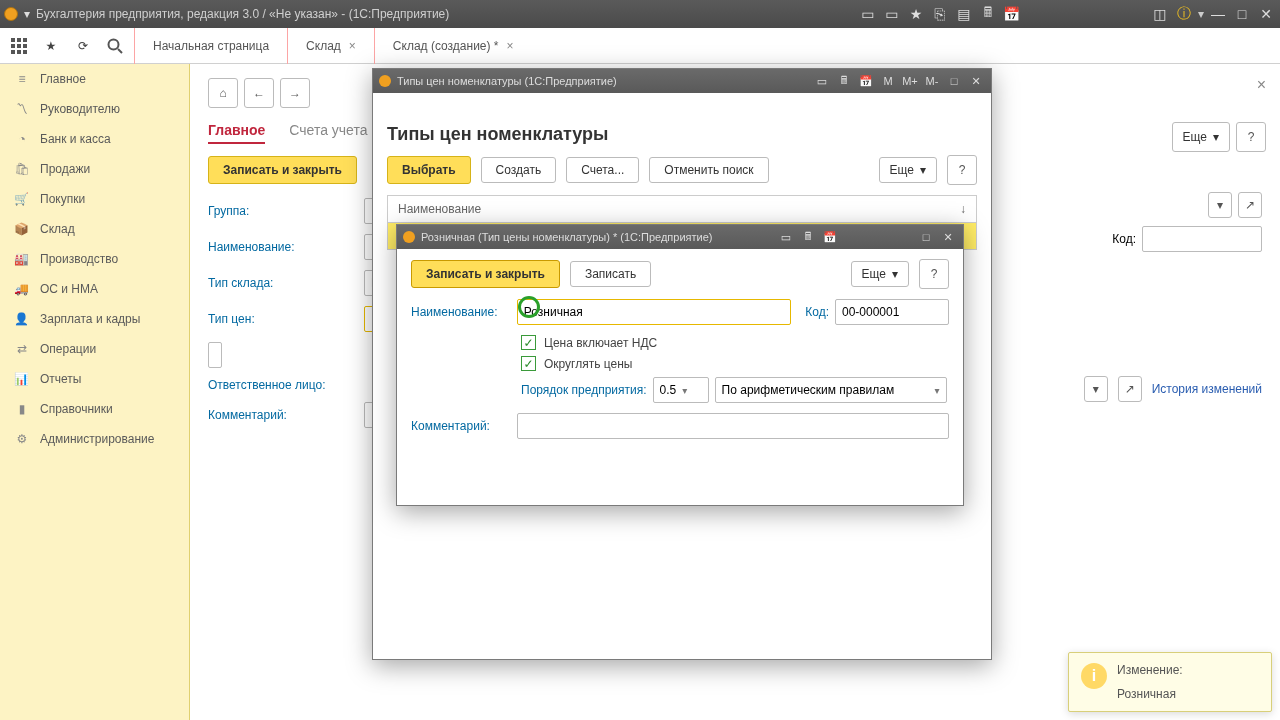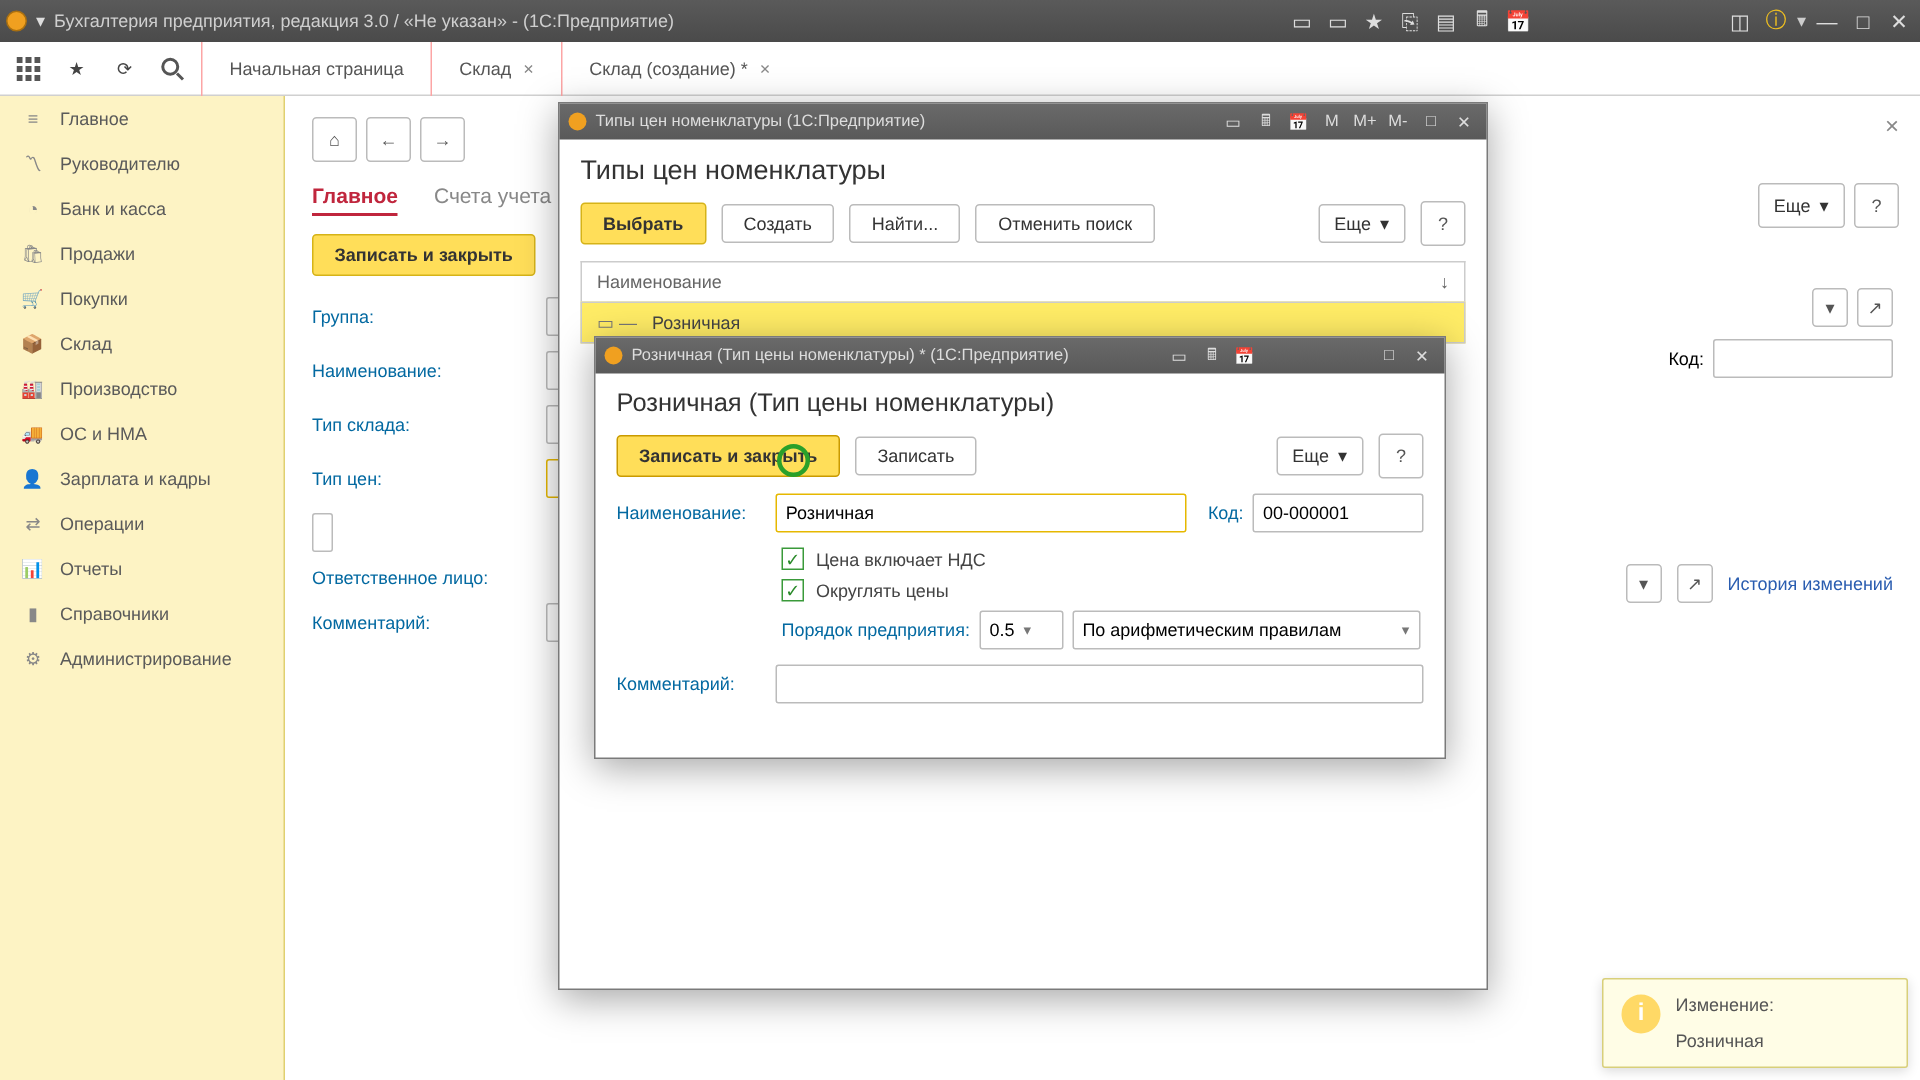--- a/index.html
+++ b/index.html
@@ -53,21 +53,21 @@
 
 .popup { position:absolute; background:#fff; border:1px solid #7a7a7a; box-shadow:0 6px 24px rgba(0,0,0,.35); }
 #popup1 { left:372px; top:68px; width:620px; height:592px; }
 .popup-titlebar { height:24px; background:linear-gradient(#6a6a6a,#595959); display:flex; align-items:center; color:#ddd; padding:0 6px; gap:6px; }
 .popup-titlebar .p-icon { width:12px; height:12px; background:#f0a020; border-radius:50%; }
 .popup-titlebar .p-title { font-size:11px; }
 .popup-titlebar .p-right { margin-left:auto; display:flex; gap:4px; }
 .p-btn { width:18px; height:16px; display:flex; align-items:center; justify-content:center; color:#ddd; font-size:11px; cursor:pointer; }
 
 .popup-body { padding:10px 14px; }
-.popup-title { font-size:18px; font-weight:normal; margin-bottom:10px; color:#333; }
+.popup-title { font-size:18px; font-weight:bold; margin-bottom:10px; color:#333;margin-top:21px; }
 .popup-button-row { display:flex; gap:10px; align-items:center; margin-bottom:10px; }
 .popup-button-row .spacer { flex:1; }
 
 .list-header { border:1px solid #ccc; border-bottom:none; display:flex; align-items:flex-start; padding:6px 10px; color:#666; }
 .list-header .sort-arrow { margin-left:auto; }
 .list-row { border:1px solid #ccc; display:flex; align-items:center; padding:6px 10px; background:#ffec66; color:#444; gap:10px; }
 .list-row .tree-icon { color:#777; }
 
 
 #popup2 { left:396px; top:224px; width:568px; height:282px; }
@@ -292,21 +292,21 @@
       <span class="p-btn">M-</span>
       <span class="p-btn">□</span>
       <span class="p-btn">✕</span>
     </div>
   </div>
   <div class="popup-body">
     <div class="popup-title">Типы цен номенклатуры</div>
     <div class="popup-button-row">
       <button class="yellow-btn">Выбрать</button>
       <button class="plain-btn">Создать</button>
-      <button class="plain-btn">Найти...</button>
+      <button class="plain-btn">Счета...</button>
       <button class="plain-btn">Отменить поиск</button>
       <div class="spacer"></div>
       <div class="more-btn">
           <span>Еще</span>
           <span>▾</span>
         </div>
       <div class="sq-btn" style="width:30px;height:30px">?</div>
     </div>
     <div class="list-header">
       <span>Наименование</span>
@@ -326,21 +326,20 @@
     <div class="p-right">
       <span class="p-btn">▭</span>
       <span class="p-btn">🖩</span>
       <span class="p-btn">📅</span>
       <span style="width:70px"></span>
       <span class="p-btn">□</span>
       <span class="p-btn">✕</span>
     </div>
   </div>
   <div class="popup2-body">
-    <div class="popup-title" style="font-size:17px">Розничная (Тип цены номенклатуры)</div>
     <div class="popup-button-row">
       <button class="yellow-btn" style="border-color:#c99a00;position:relative">Записать и закрыть</button>
       <button class="plain-btn">Записать</button>
       <div class="spacer"></div>
       <div class="more-btn">
           <span>Еще</span>
           <span>▾</span>
         </div>
       <div class="sq-btn" style="width:30px;height:30px">?</div>
     </div>

